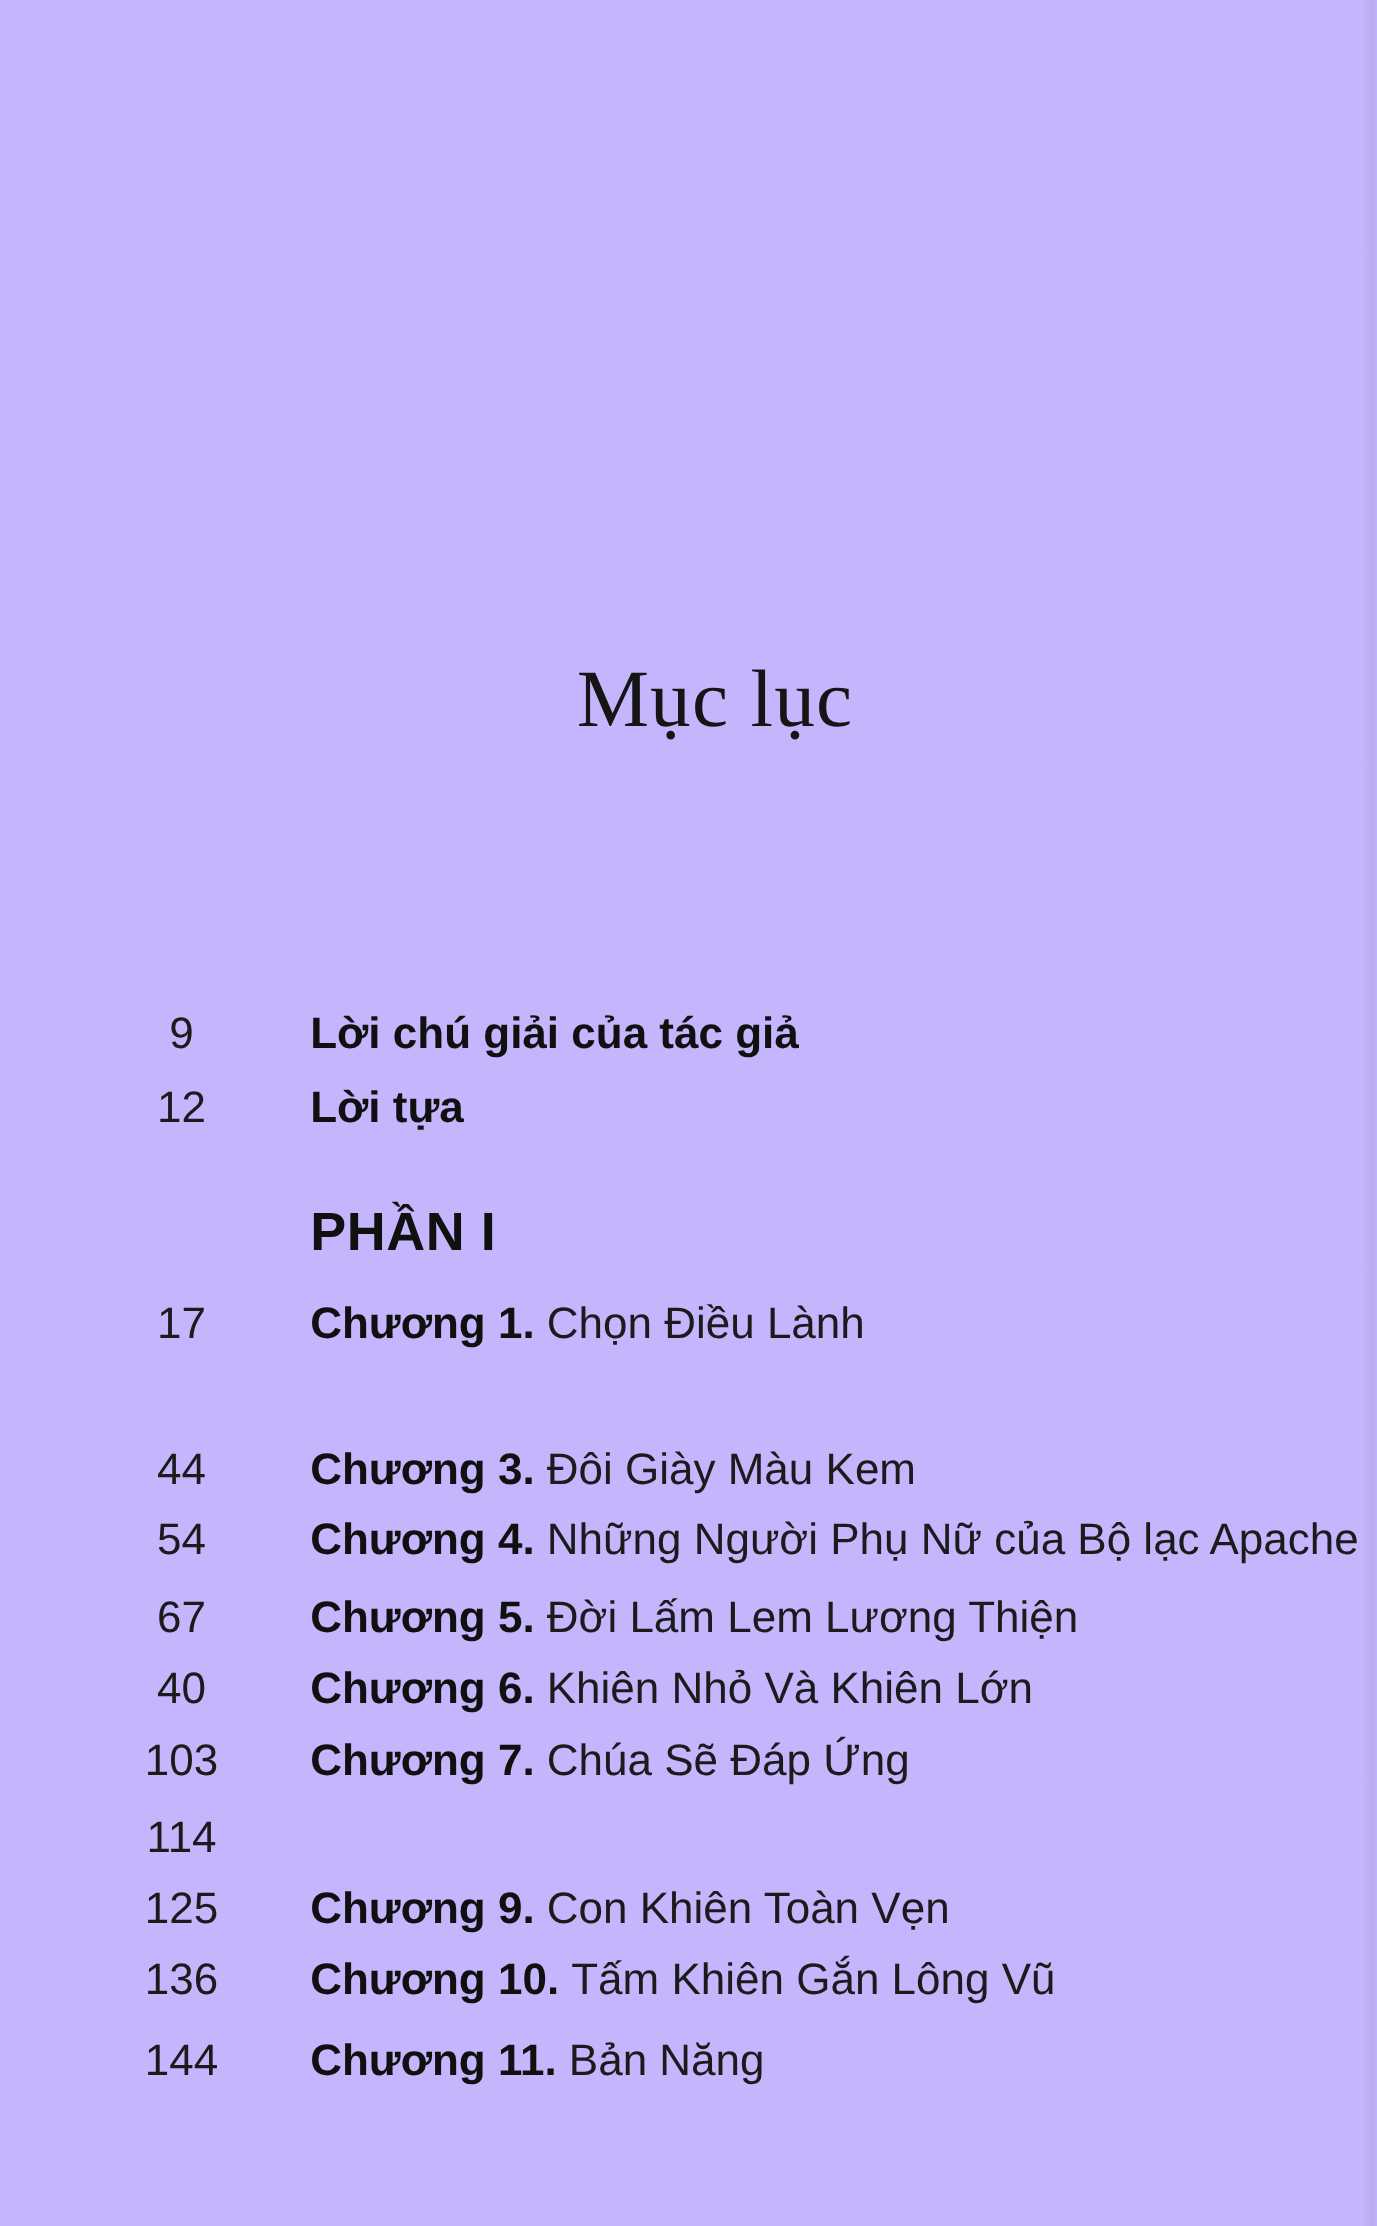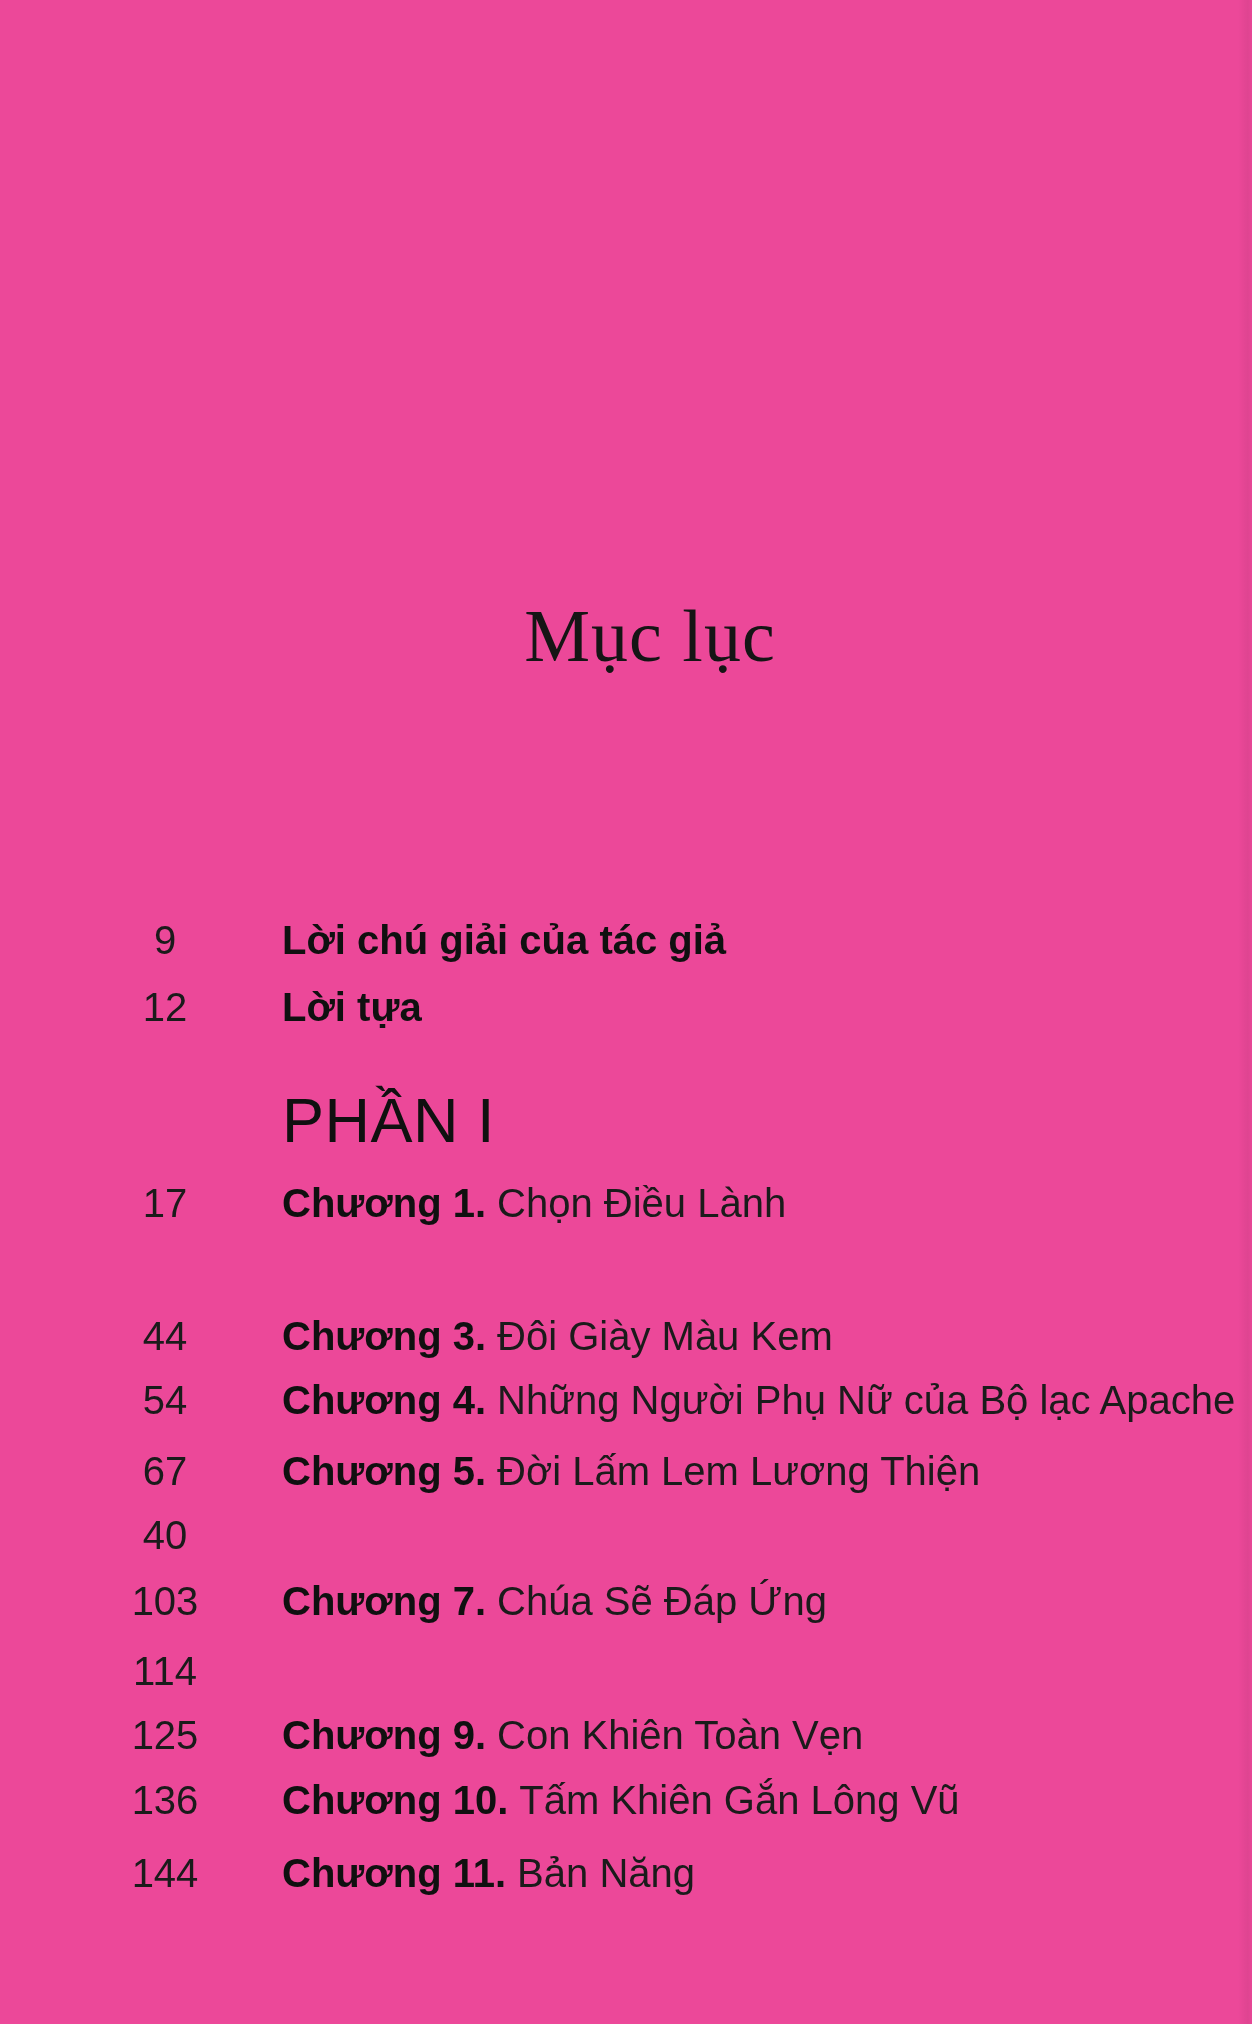--- a/index.html
+++ b/index.html
@@ -4,21 +4,21 @@
 <style>
   html, body {
     margin: 0;
     padding: 0;
     background: #ffffff;
   }
   .page {
     position: relative;
     width: 1252px;
     height: 2024px;
-    background: #ec4899;
+    background: #c4b5fd;
     overflow: hidden;
     font-family: "Liberation Sans", sans-serif;
     color: #181818;
   }
   .page-edge {
     position: absolute;
     top: 0;
     right: 0;
     width: 14px;
     height: 100%;
@@ -71,23 +71,23 @@
   }
   .chapter-title {
     font-weight: 400;
     color: #1b1b1b;
     text-align: center;
   }
   .section-heading {
     position: absolute;
     left: 282px;
     top: 1092px;
-    font-size: 63px;
+    font-size: 49px;
     line-height: 56px;
-    font-weight: 400;
+    font-weight: 700;
     color: #101010;
     letter-spacing: 0.5px;
     white-space: nowrap;
   }
 </style>
 </head>
 <body>
 
 <div class="page">
 
@@ -115,20 +115,21 @@
   <div class="toc-row" style="top:1376px">
     <span class="toc-num">54</span>
     <span class="toc-label"><span class="chapter-prefix">Chương 4.</span><span class="chapter-title">Những Người Phụ Nữ của Bộ lạc Apache</span></span>
   </div>
   <div class="toc-row" style="top:1447px">
     <span class="toc-num">67</span>
     <span class="toc-label"><span class="chapter-prefix">Chương 5.</span><span class="chapter-title">Đời Lấm Lem Lương Thiện</span></span>
   </div>
   <div class="toc-row" style="top:1511px">
     <span class="toc-num">40</span>
+    <span class="toc-label"><span class="chapter-prefix">Chương 6.</span><span class="chapter-title">Khiên Nhỏ Và Khiên Lớn</span></span>
   </div>
   <div class="toc-row" style="top:1577px">
     <span class="toc-num">103</span>
     <span class="toc-label"><span class="chapter-prefix">Chương 7.</span><span class="chapter-title">Chúa Sẽ Đáp Ứng</span></span>
   </div>
   <div class="toc-row" style="top:1647px">
     <span class="toc-num">114</span>
   </div>
   <div class="toc-row" style="top:1711px">
     <span class="toc-num">125</span>

